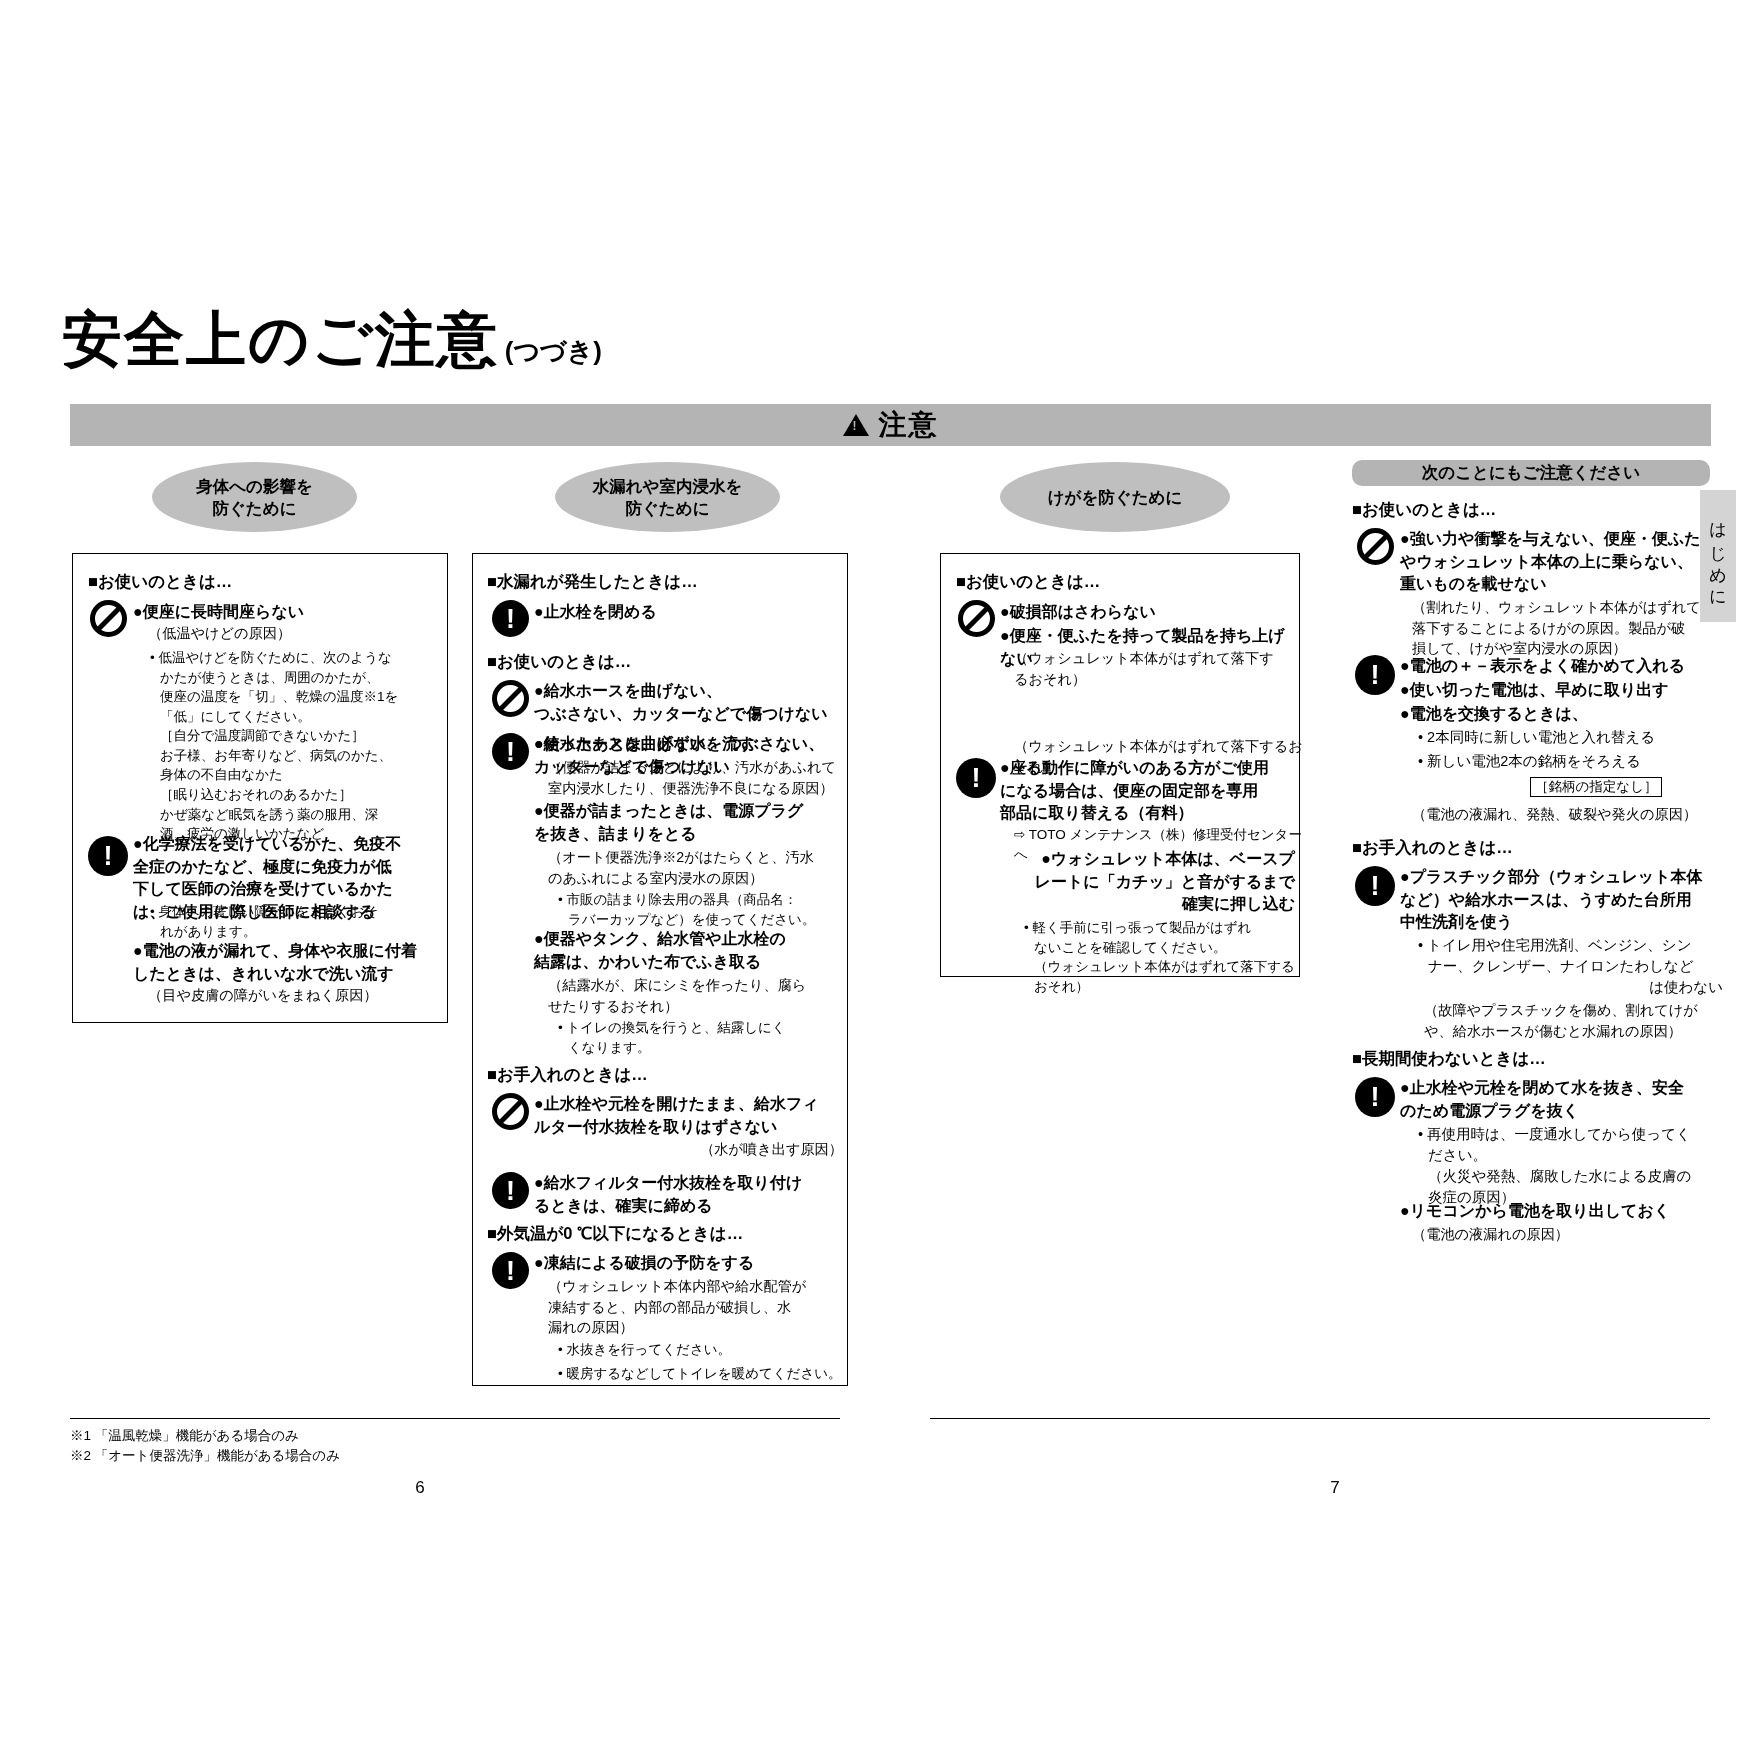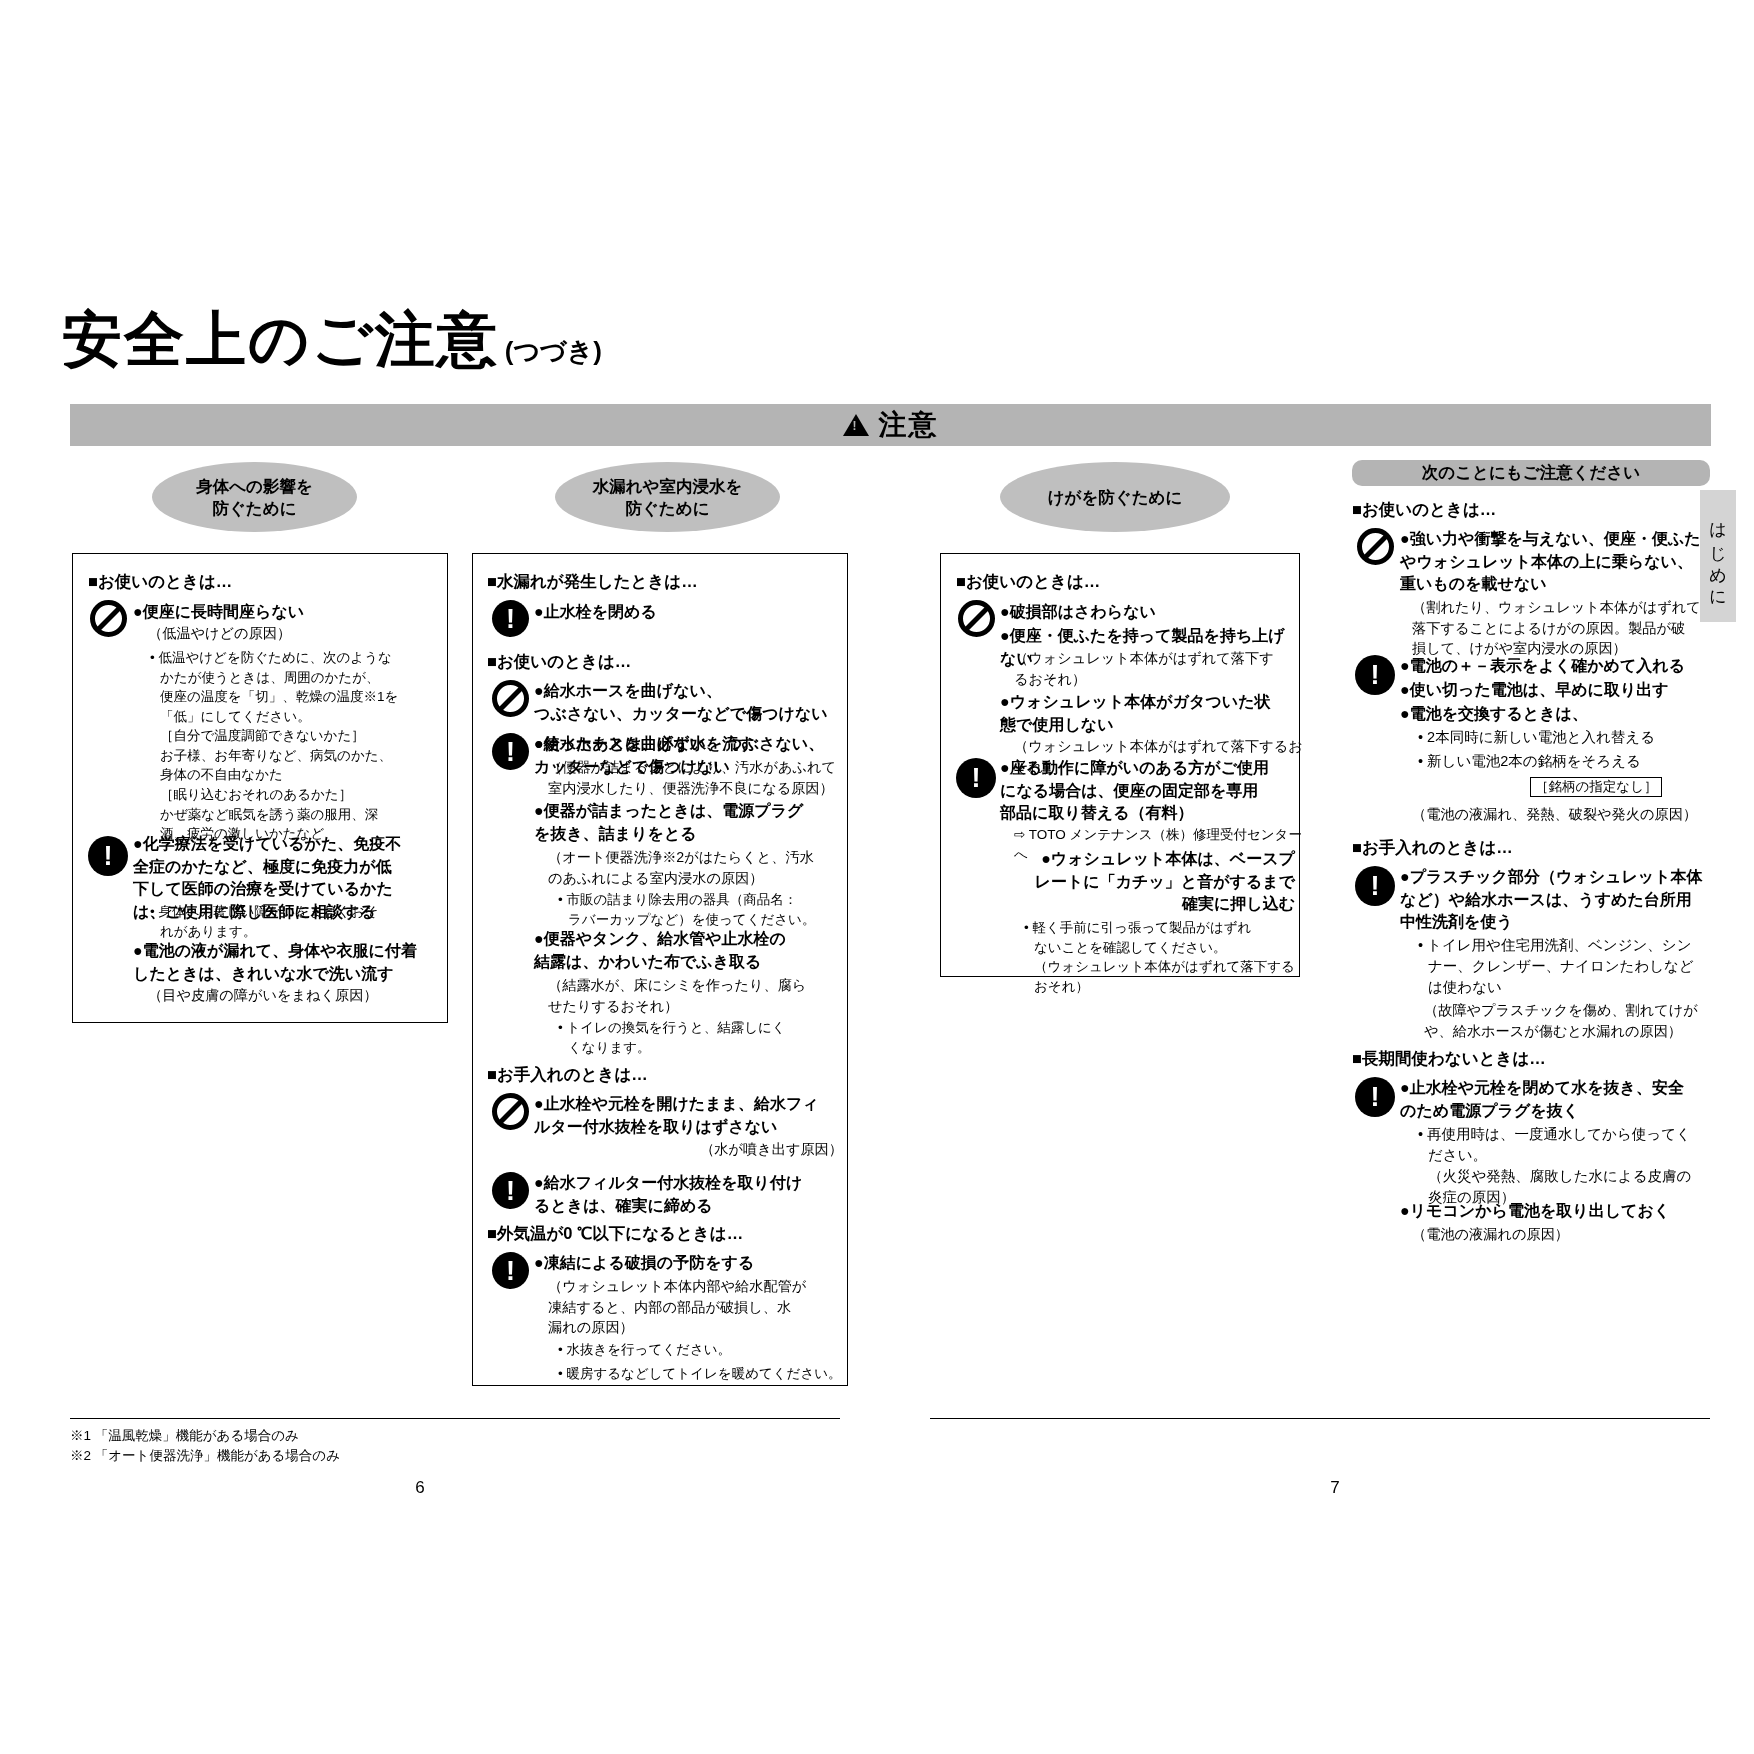--- a/index.html
+++ b/index.html
@@ -351,22 +351,20 @@
 
   <div class="blk hdr" style="left:956px; top:570px;">■お使いのときは…</div>
 
   <div class="icon small" style="left:958px; top:600px;">
     <div class="icon-ban"></div>
   </div>
   <div class="blk l1 l1b" style="left:1000px; top:601px; width:295px;">●破損部はさわらない</div>
   <div class="blk l1 l1b" style="left:1000px; top:625px; width:295px;">●便座・便ふたを持って製品を持ち上げない</div>
   <div class="blk l2" style="left:1014px; top:648px; width:285px; white-space:pre-line;">（ウォシュレット本体がはずれて落下す
 るおそれ）</div>
-  <div class="blk l1 l1b" style="left:1000px; top:691px; width:295px; white-space:pre-line;">●ウォシュレット本体がガタついた状
-態で使用しない</div>
   <div class="blk l2" style="left:1014px; top:736px; width:290px;">（ウォシュレット本体がはずれて落下するおそれ）</div>
 
   <div class="icon" style="left:956px; top:758px;">
     <div class="icon-excl"></div>
   </div>
   <div class="blk l1 l1b" style="left:1000px; top:757px; width:295px; white-space:pre-line;">●座る動作に障がいのある方がご使用
 になる場合は、便座の固定部を専用
 部品に取り替える（有料）</div>
   <div class="blk l3" style="left:1014px; top:825px; width:290px;">⇨ TOTO メンテナンス（株）修理受付センターへ</div>
   <div class="blk l1 l1b" style="left:1000px; top:848px; width:295px; white-space:pre-line;text-align:right;">●ウォシュレット本体は、ベースプ
@@ -410,21 +408,21 @@
   <div class="blk hdr" style="left:1352px; top:836px;">■お手入れのときは…</div>
   <div class="icon" style="left:1355px; top:866px;">
     <div class="icon-excl"></div>
   </div>
   <div class="blk l1 l1b" style="left:1400px; top:866px; width:325px; white-space:pre-line;">●プラスチック部分（ウォシュレット本体
 など）や給水ホースは、うすめた台所用
 中性洗剤を使う</div>
   <div class="blk l3" style="left:1418px; top:935px; width:305px; font-size:14.5px;">
     <div>• トイレ用や住宅用洗剤、ベンジン、シン</div>
     <div style="margin-left:10px;">ナー、クレンザー、ナイロンたわしなど</div>
-    <div style="margin-left:10px;">は使わない</div>
+    <div style="margin-left:10px;text-align:right;">は使わない</div>
   </div>
   <div class="blk l2" style="left:1424px; top:1000px; width:300px; white-space:pre-line;">（故障やプラスチックを傷め、割れてけが
 や、給水ホースが傷むと水漏れの原因）</div>
 
   <div class="blk hdr" style="left:1352px; top:1047px;">■長期間使わないときは…</div>
   <div class="icon" style="left:1355px; top:1077px;">
     <div class="icon-excl"></div>
   </div>
   <div class="blk l1 l1b" style="left:1400px; top:1077px; width:325px; white-space:pre-line;">●止水栓や元栓を閉めて水を抜き、安全
 のため電源プラグを抜く</div>

